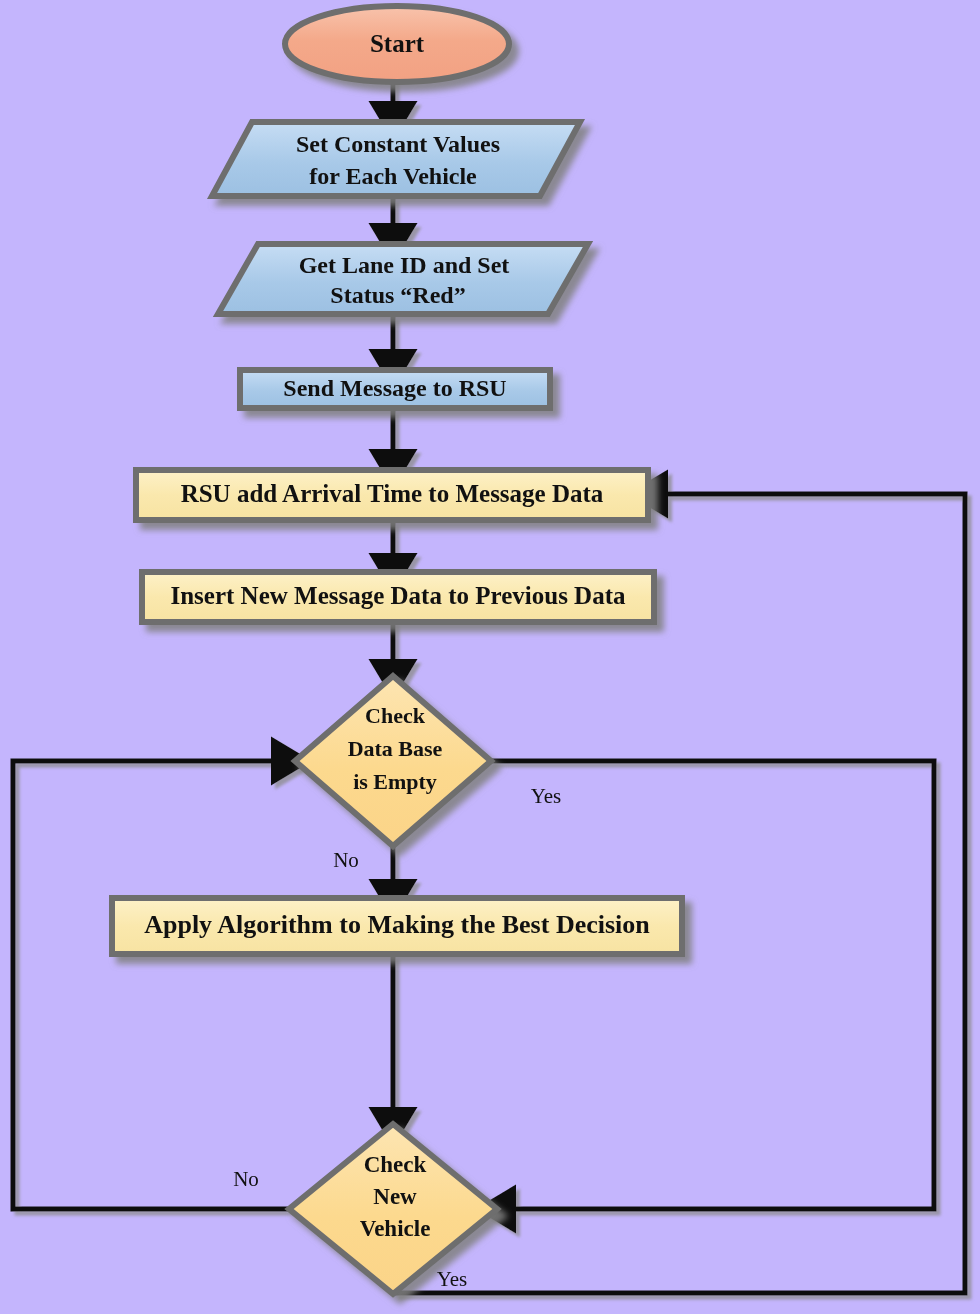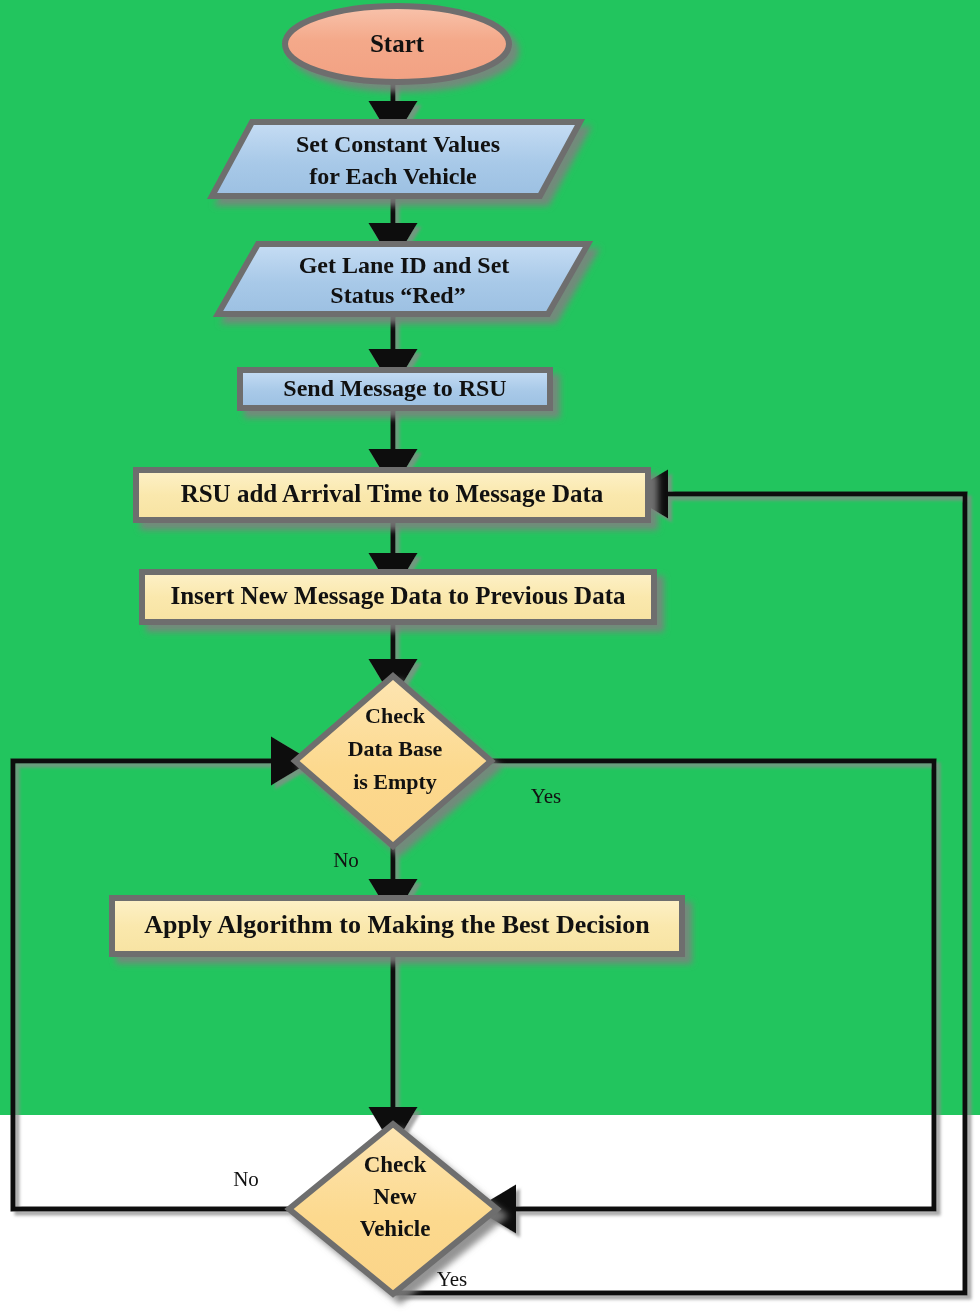--- a/index.html
+++ b/index.html
@@ -2,21 +2,21 @@
 <html><head>
 <meta charset="utf-8">
 <title>Flowchart</title>
 <style>
   html,body{margin:0;padding:0;background:#ffffff;}
   body{
     width:980px;height:1314px;
     font-family:"Liberation Serif","DejaVu Serif",serif;
     overflow:hidden;
   }
-  #flow-root{position:relative;width:980px;height:1115px;background:#22c55e;}
+  #flow-root{position:relative;width:980px;height:1314px;background:#c4b5fd;}
   svg#flow-svg{display:block;width:980px;height:1314px;}
   .node-label{
     font-family:"Liberation Serif","DejaVu Serif",serif;
     font-weight:bold;
     fill:#111111;
     text-anchor:middle;
     dominant-baseline:middle;
   }
   .edge-label{
     font-family:"Liberation Serif","DejaVu Serif",serif;

